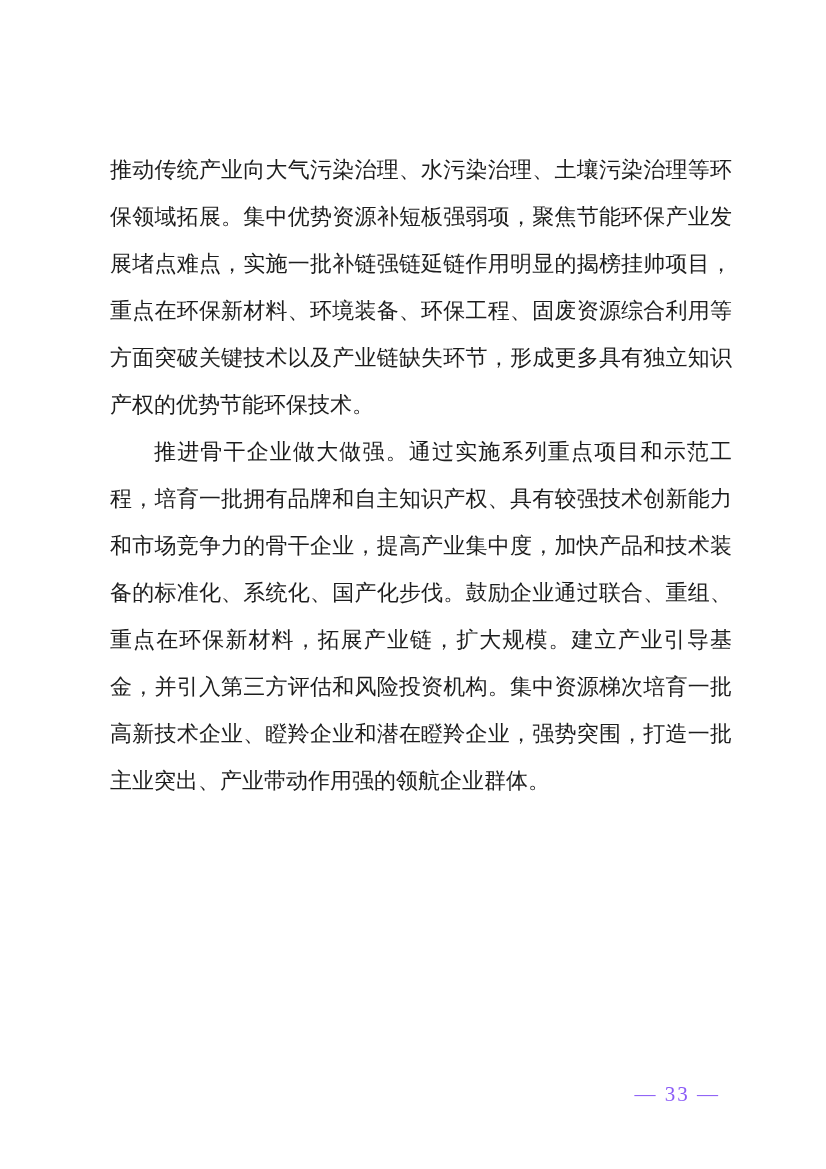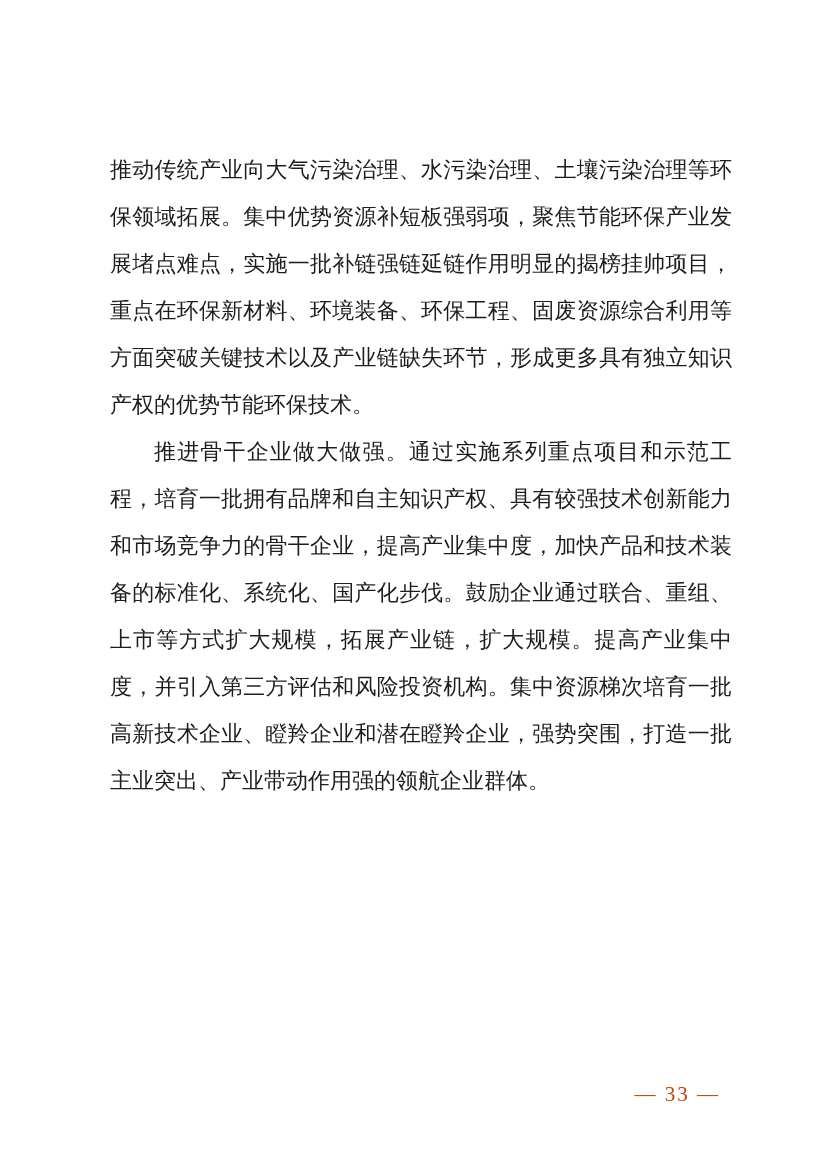--- a/index.html
+++ b/index.html
@@ -32,27 +32,27 @@
   }
   .para.indent {
     text-indent: 44px;
   }
   .footer {
     position: absolute;
     top: 1081px;
     right: 106px;
     font-size: 21px;
     line-height: 26px;
-    color: #c2410c;
+    color: #8b5cf6;
     letter-spacing: 2px;
     white-space: nowrap;
   }
 </style>
 </head>
 <body>
 
 <div class="page">
   <div class="content">
     <p class="para">推动传统产业向大气污染治理、水污染治理、土壤污染治理等环保领域拓展。集中优势资源补短板强弱项，聚焦节能环保产业发展堵点难点，实施一批补链强链延链作用明显的揭榜挂帅项目，重点在环保新材料、环境装备、环保工程、固废资源综合利用等方面突破关键技术以及产业链缺失环节，形成更多具有独立知识产权的优势节能环保技术。</p>
-    <p class="para indent">推进骨干企业做大做强。通过实施系列重点项目和示范工程，培育一批拥有品牌和自主知识产权、具有较强技术创新能力和市场竞争力的骨干企业，提高产业集中度，加快产品和技术装备的标准化、系统化、国产化步伐。鼓励企业通过联合、重组、上市等方式扩大规模，拓展产业链，扩大规模。提高产业集中度，并引入第三方评估和风险投资机构。集中资源梯次培育一批高新技术企业、瞪羚企业和潜在瞪羚企业，强势突围，打造一批主业突出、产业带动作用强的领航企业群体。</p>
+    <p class="para indent">推进骨干企业做大做强。通过实施系列重点项目和示范工程，培育一批拥有品牌和自主知识产权、具有较强技术创新能力和市场竞争力的骨干企业，提高产业集中度，加快产品和技术装备的标准化、系统化、国产化步伐。鼓励企业通过联合、重组、重点在环保新材料，拓展产业链，扩大规模。建立产业引导基金，并引入第三方评估和风险投资机构。集中资源梯次培育一批高新技术企业、瞪羚企业和潜在瞪羚企业，强势突围，打造一批主业突出、产业带动作用强的领航企业群体。</p>
   </div>
   <div class="footer">— 33 —</div>
 </div>
 
 </body></html>

